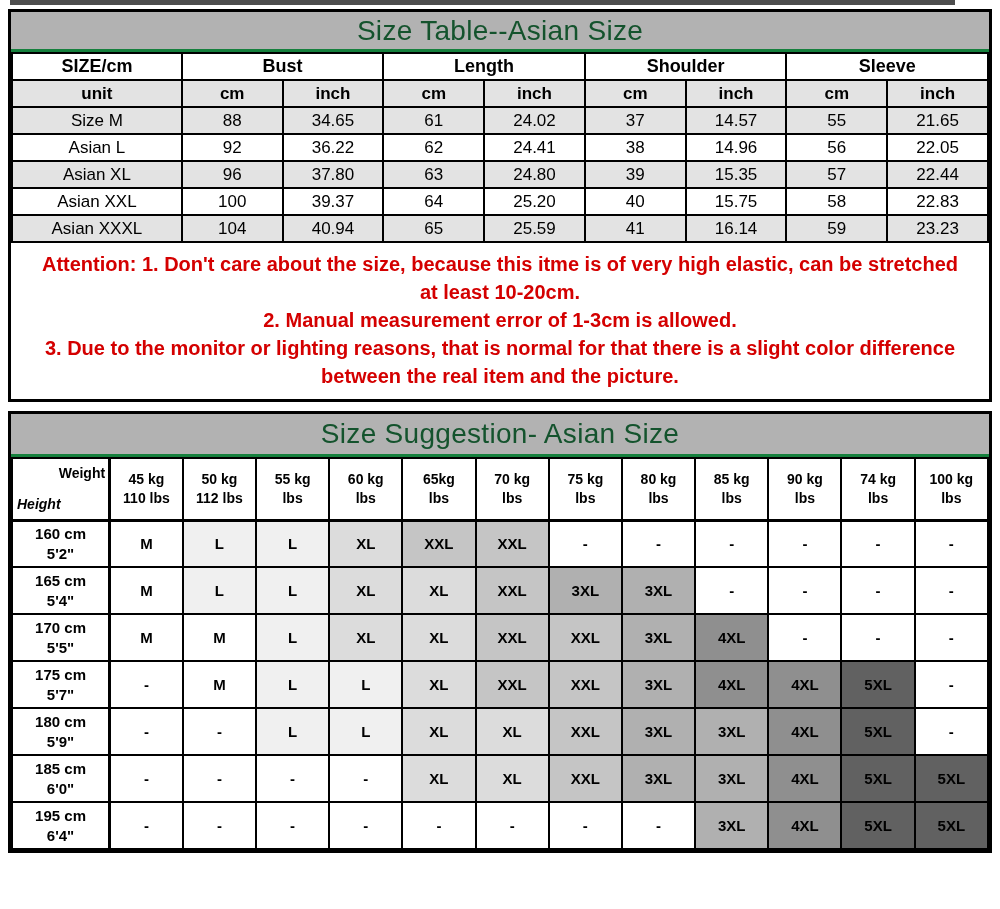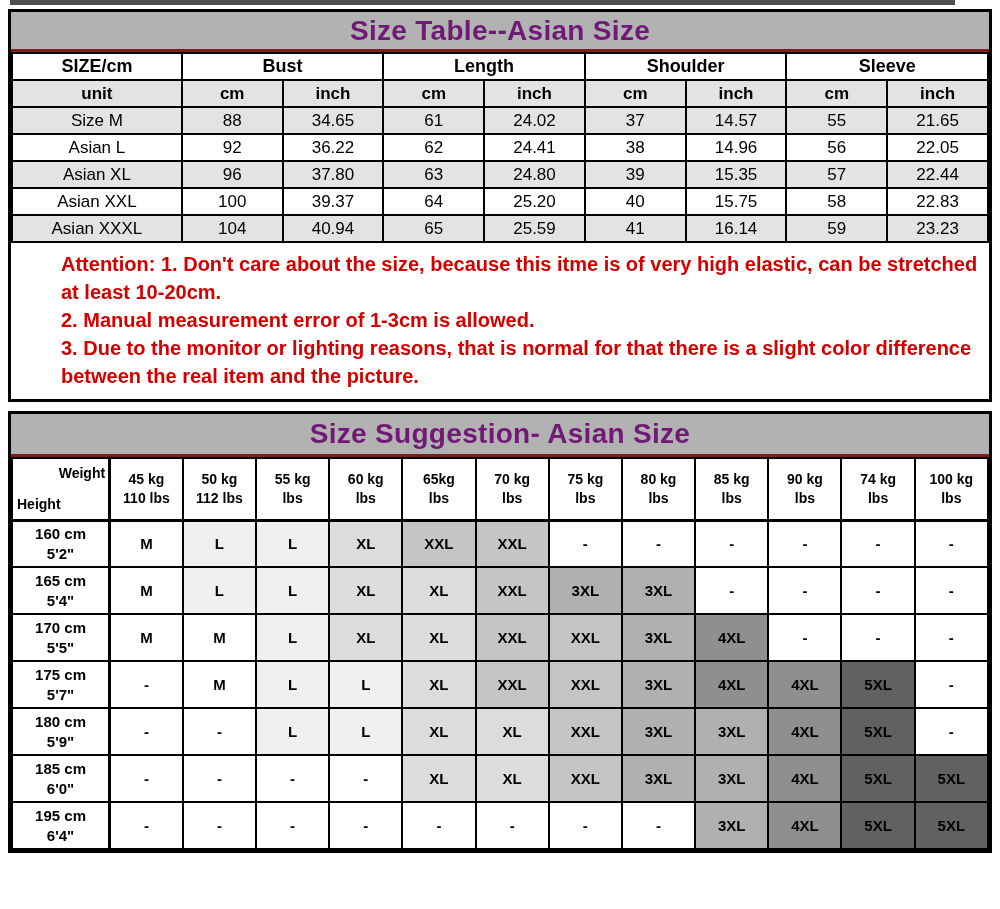--- a/index.html
+++ b/index.html
@@ -17,25 +17,25 @@
     background: #4e4e4e;
   }
   .panel {
     margin: 0 8px;
     border: 3px solid #000;
     background: #fff;
   }
   .panel2 { margin-top: 9px; }
   .title-bar {
     background: var(--titlebar, #b2b2b2);
-    border-bottom: 3px solid #7f1d1d;
+    border-bottom: 3px solid #15803d;
     height: 40px;
     display: flex; align-items: center; justify-content: center;
-    font-weight: 700; font-size: 28px; letter-spacing: 0.3px;
-    color: #701a75;
+    font-weight: 400; font-size: 28px; letter-spacing: 0.3px;
+    color: #14532d;
   }
   .panel2 .title-bar { height: 43px; }
   table {
     border-collapse: collapse;
     width: 100%;
     table-layout: fixed;
   }
   td, th {
     border: 2px solid #000;
     text-align: center; vertical-align: middle;
@@ -44,41 +44,40 @@
   }
   
   .t1 tr { height: 27px; }
   .t1 th { font-weight: 700; font-size: 18px; background: #fff; }
   .t1 td { font-size: 17px; background: #fff; }
   .t1 tr.unit td { font-weight: 700; background: var(--stripe, #e3e3e3); }
   .t1 tr.stripe td { background: var(--stripe, #e3e3e3); }
   
   .attention {
     padding: 7px 6px 9px 6px;
-    text-align: left;
+    text-align: center;
     font-weight: 700; font-size: 20px; line-height: 28px;
     color: var(--red, #d40000);
-    margin-left: 44px;
   }
   
   .t2 td { font-weight: 700; font-size: 15px; background: #fff; }
   .t2 tr.whead { height: 62px; }
   .t2 tr.whead td { border-bottom: 3px solid #000; font-size: 14px; line-height: 19px; }
   .t2 tr.hrow { height: 47px; }
   .hlabel, .corner { border-right: 3px solid #000 !important; }
   .hlabel { font-size: 15px; line-height: 20px; }
   .corner {
     position: relative;
     background-color: var(--cornerbg, #d2d2d2);
     background-image: linear-gradient(to bottom right,
       transparent calc(50% - 1.5px), #000 calc(50% - 1.5px),
       #000 calc(50% + 1.5px), transparent calc(50% + 1.5px));
   }
   .corner .c-top { position: absolute; top: 5px; right: 3px; font-size: 14px; font-weight: 700; }
-  .corner .c-bottom { position: absolute; bottom: 5px; left: 4px; font-size: 14px; font-weight: 700; }
+  .corner .c-bottom { position: absolute; bottom: 5px; left: 4px; font-size: 14px; font-weight: 700; font-style: italic; }
 </style>
 </head>
 <body>
 
 <div class="top-strip"></div>
 
 <section class="panel panel1">
   <div class="title-bar">Size Table--Asian Size</div>
   <table class="t1">
     <colgroup>

